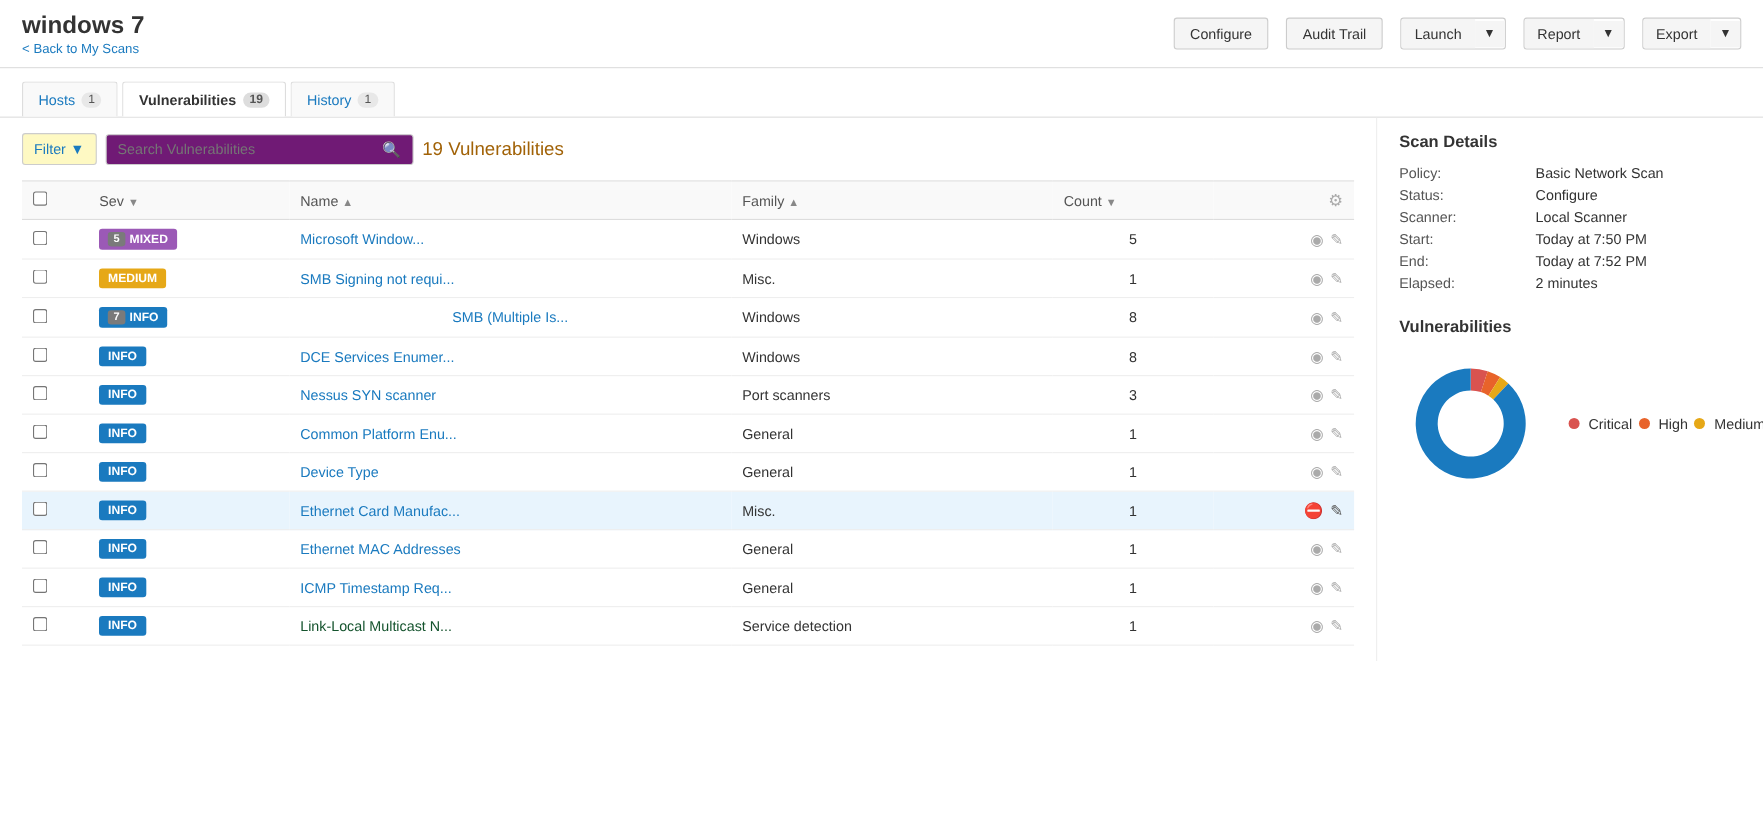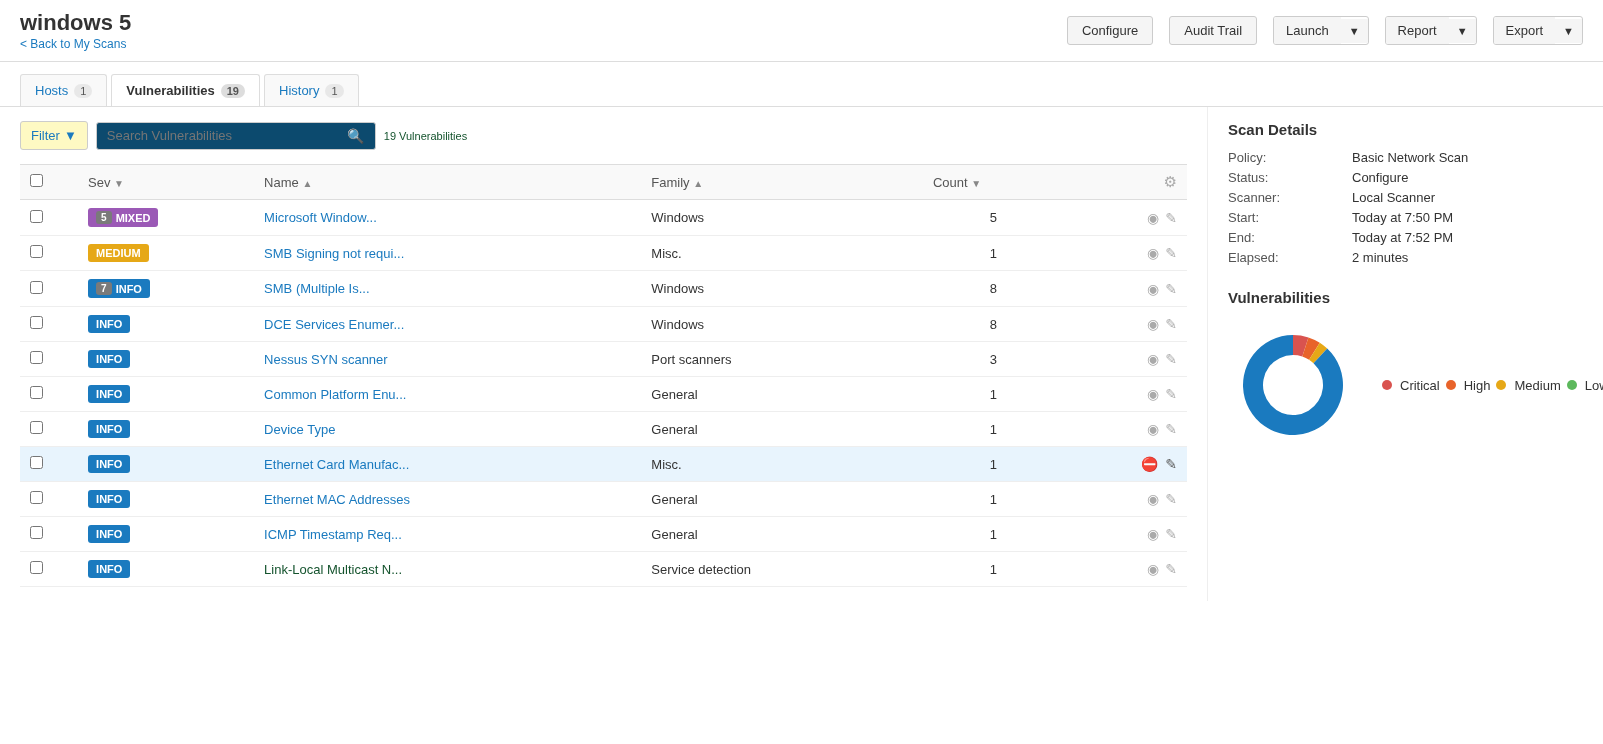--- a/index.html
+++ b/index.html
@@ -75,21 +75,21 @@
     .content {
       display: flex;
       padding: 0;
     }
     .main-panel {
       flex: 1;
       padding: 14px 20px;
       min-width: 0;
     }
     .side-panel {
-      width: 396px;
+      width: 352px;
       padding: 14px 20px;
       border-left: 1px solid #eee;
     }
 
     
     .filter-bar {
       display: flex;
       align-items: center;
       gap: 8px;
       margin-bottom: 14px;
@@ -107,32 +107,32 @@
       color: #1a7abf;
     }
     .search-box {
       display: flex;
       align-items: center;
       border: 1px solid #ccc;
       border-radius: 3px;
       padding: 5px 10px;
       flex: 1;
       max-width: 280px;
-      background: #0c4a6e;
+      background: #701a75;
     }
     .search-box input {
       border: none;
       outline: none;
       font-size: 13px;
       color: #aaa;
       flex: 1;
       background: transparent;
     }
     .search-icon { color: #aaa; font-size: 14px; }
-    .vuln-count { font-size: 11px; color: #14532d; }
+    .vuln-count { font-size: 17px; color: #a16207; }
 
     
     .vuln-table {
       width: 100%;
       border-collapse: collapse;
       font-size: 13px;
     }
     .vuln-table thead tr {
       border-top: 1px solid #ddd;
       border-bottom: 1px solid #ddd;
@@ -188,21 +188,21 @@
     .legend-item { display: flex; align-items: center; gap: 8px; font-size: 13px; }
     .legend-dot { width: 10px; height: 10px; border-radius: 50%; flex-shrink: 0; }
 
     input[type="checkbox"] { cursor: pointer; }
   </style>
 </head>
 <body>
 
 <div class="header">
   <div class="header-left">
-    <h1>windows 5</h1>
+    <h1>windows 7</h1>
     <a class="back-link">&lt; Back to My Scans</a>
   </div>
   <div class="header-right">
     <button class="btn">Configure</button>
     <button class="btn">Audit Trail</button>
     <div class="btn-split">
       <button class="main">Launch</button>
       <button class="arrow">▼</button>
     </div>
     <div class="btn-split">
@@ -283,21 +283,21 @@
             <td><input type="checkbox" style=""></td>
             <td><span class="badge-medium">MEDIUM</span></td>
             <td style="color: rgb(26, 122, 191); cursor: pointer;">SMB Signing not requi...</td>
             <td>Misc.</td>
             <td style="text-align: center;">1</td>
             <td style="text-align: right;"><span class="action-icon">◉</span><span class="action-icon">✎</span></td>
           </tr>
           <tr>
             <td><input type="checkbox" style=""></td>
             <td><span class="badge-info"><span class="badge-num">7</span>INFO</span></td>
-            <td style="color: rgb(26, 122, 191); cursor: pointer;">SMB (Multiple Is...</td>
+            <td style="color: rgb(26, 122, 191); cursor: pointer; text-align: center;">SMB (Multiple Is...</td>
             <td>Windows</td>
             <td style="text-align: center;">8</td>
             <td style="text-align: right;"><span class="action-icon">◉</span><span class="action-icon">✎</span></td>
           </tr>
           <tr>
             <td><input type="checkbox" style=""></td>
             <td><span class="badge-info">INFO</span></td>
             <td style="color: rgb(26, 122, 191); cursor: pointer;">DCE Services Enumer...</td>
             <td>Windows</td>
             <td style="text-align: center;">8</td>

